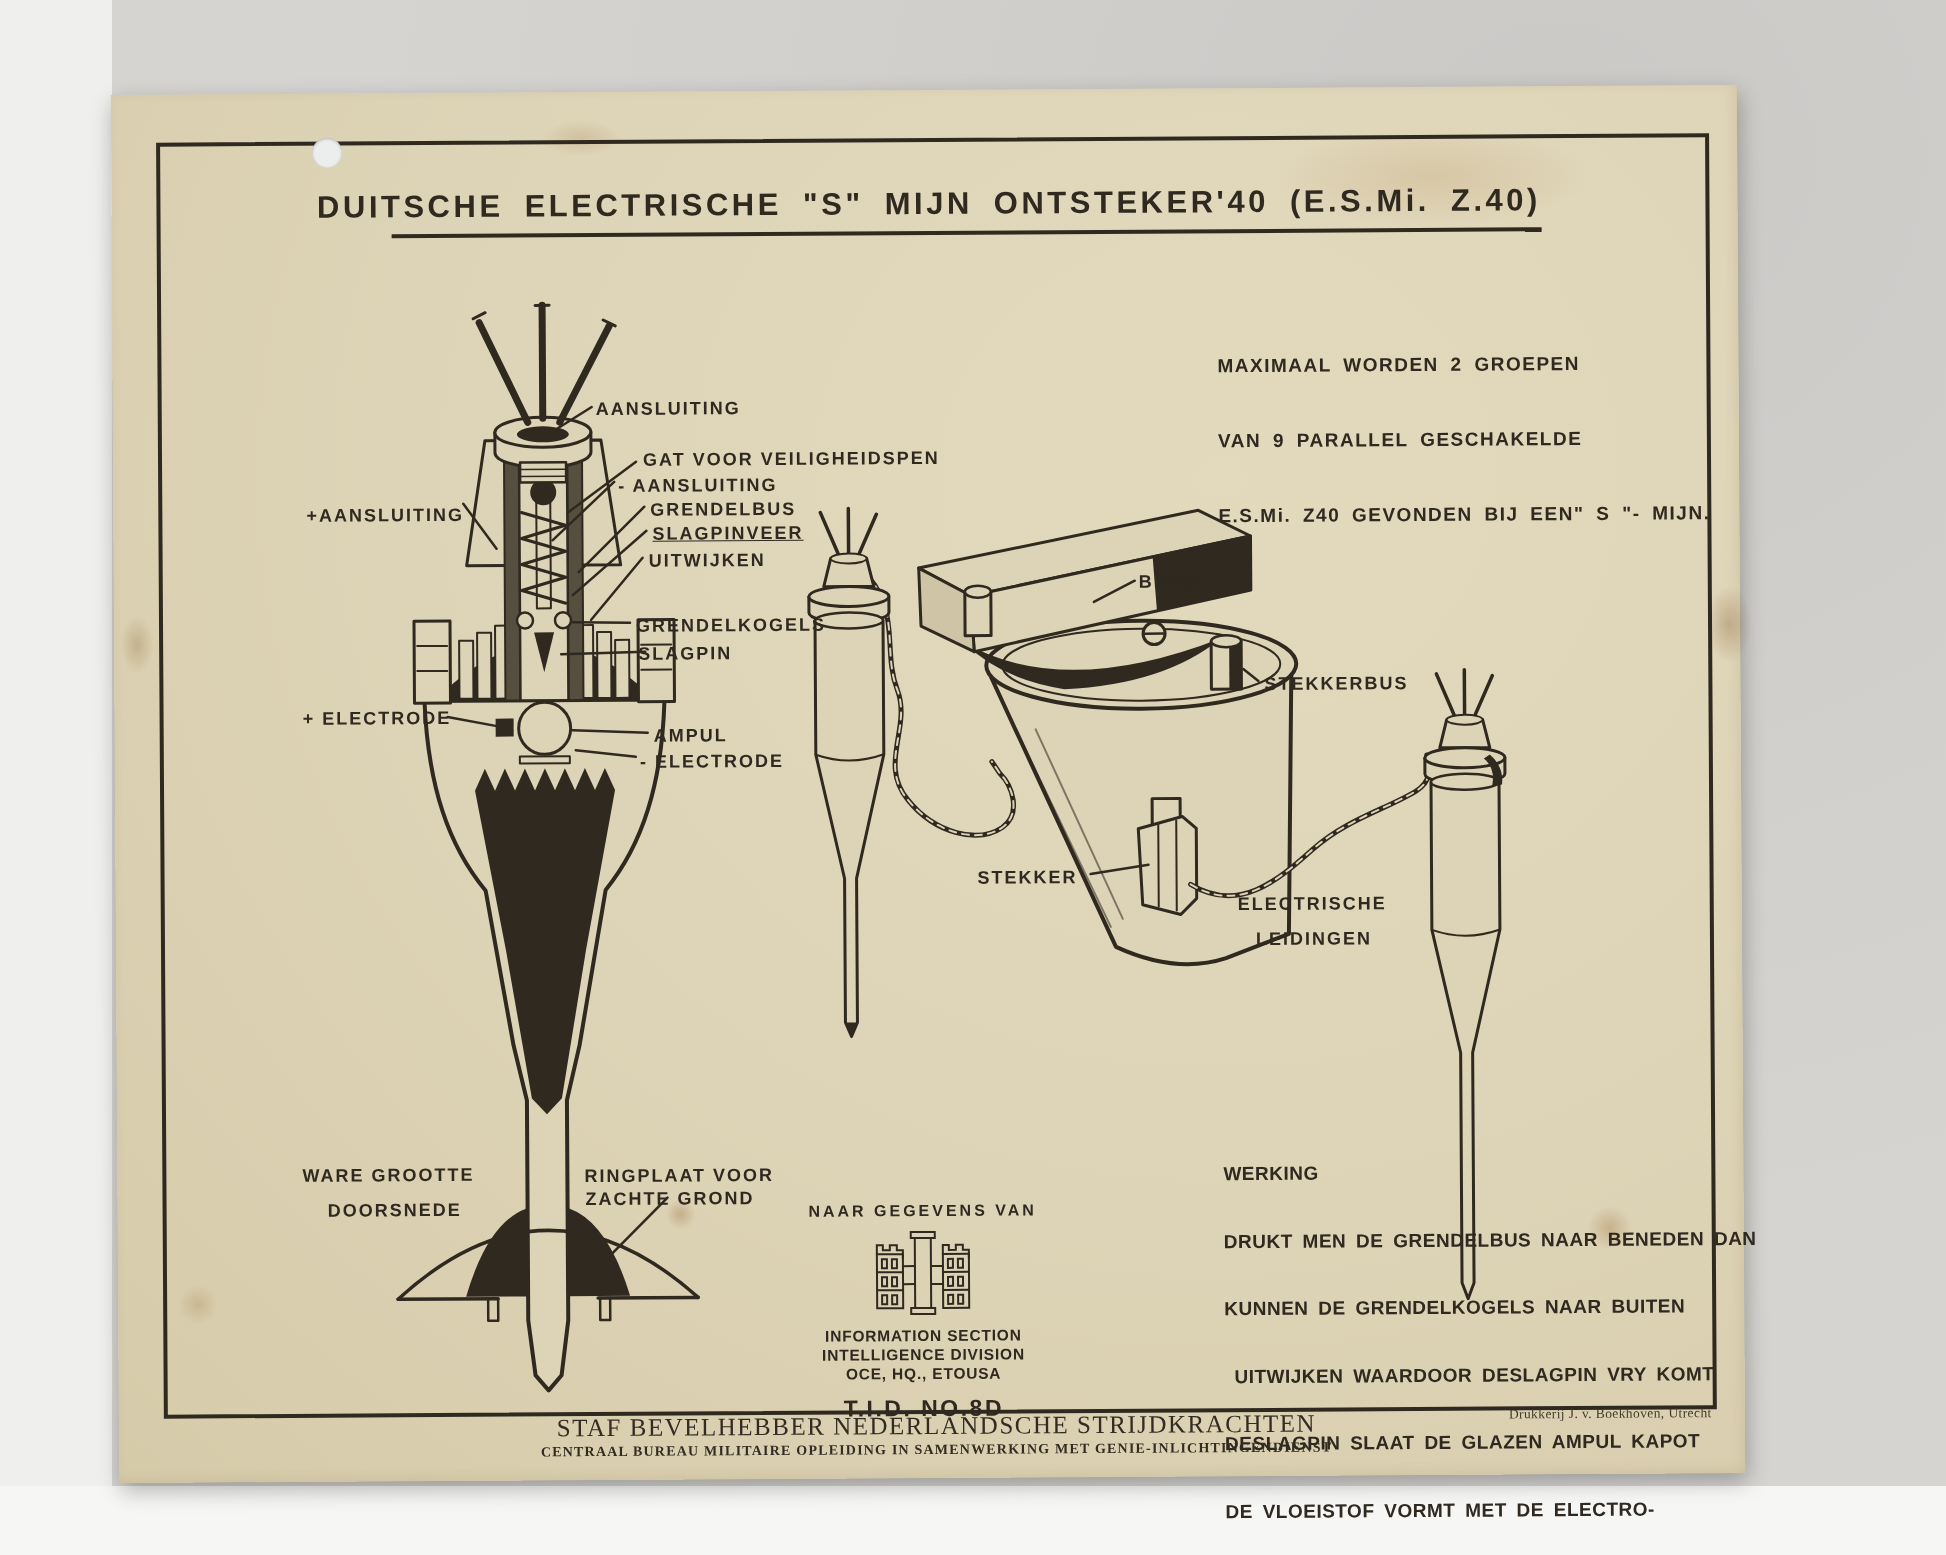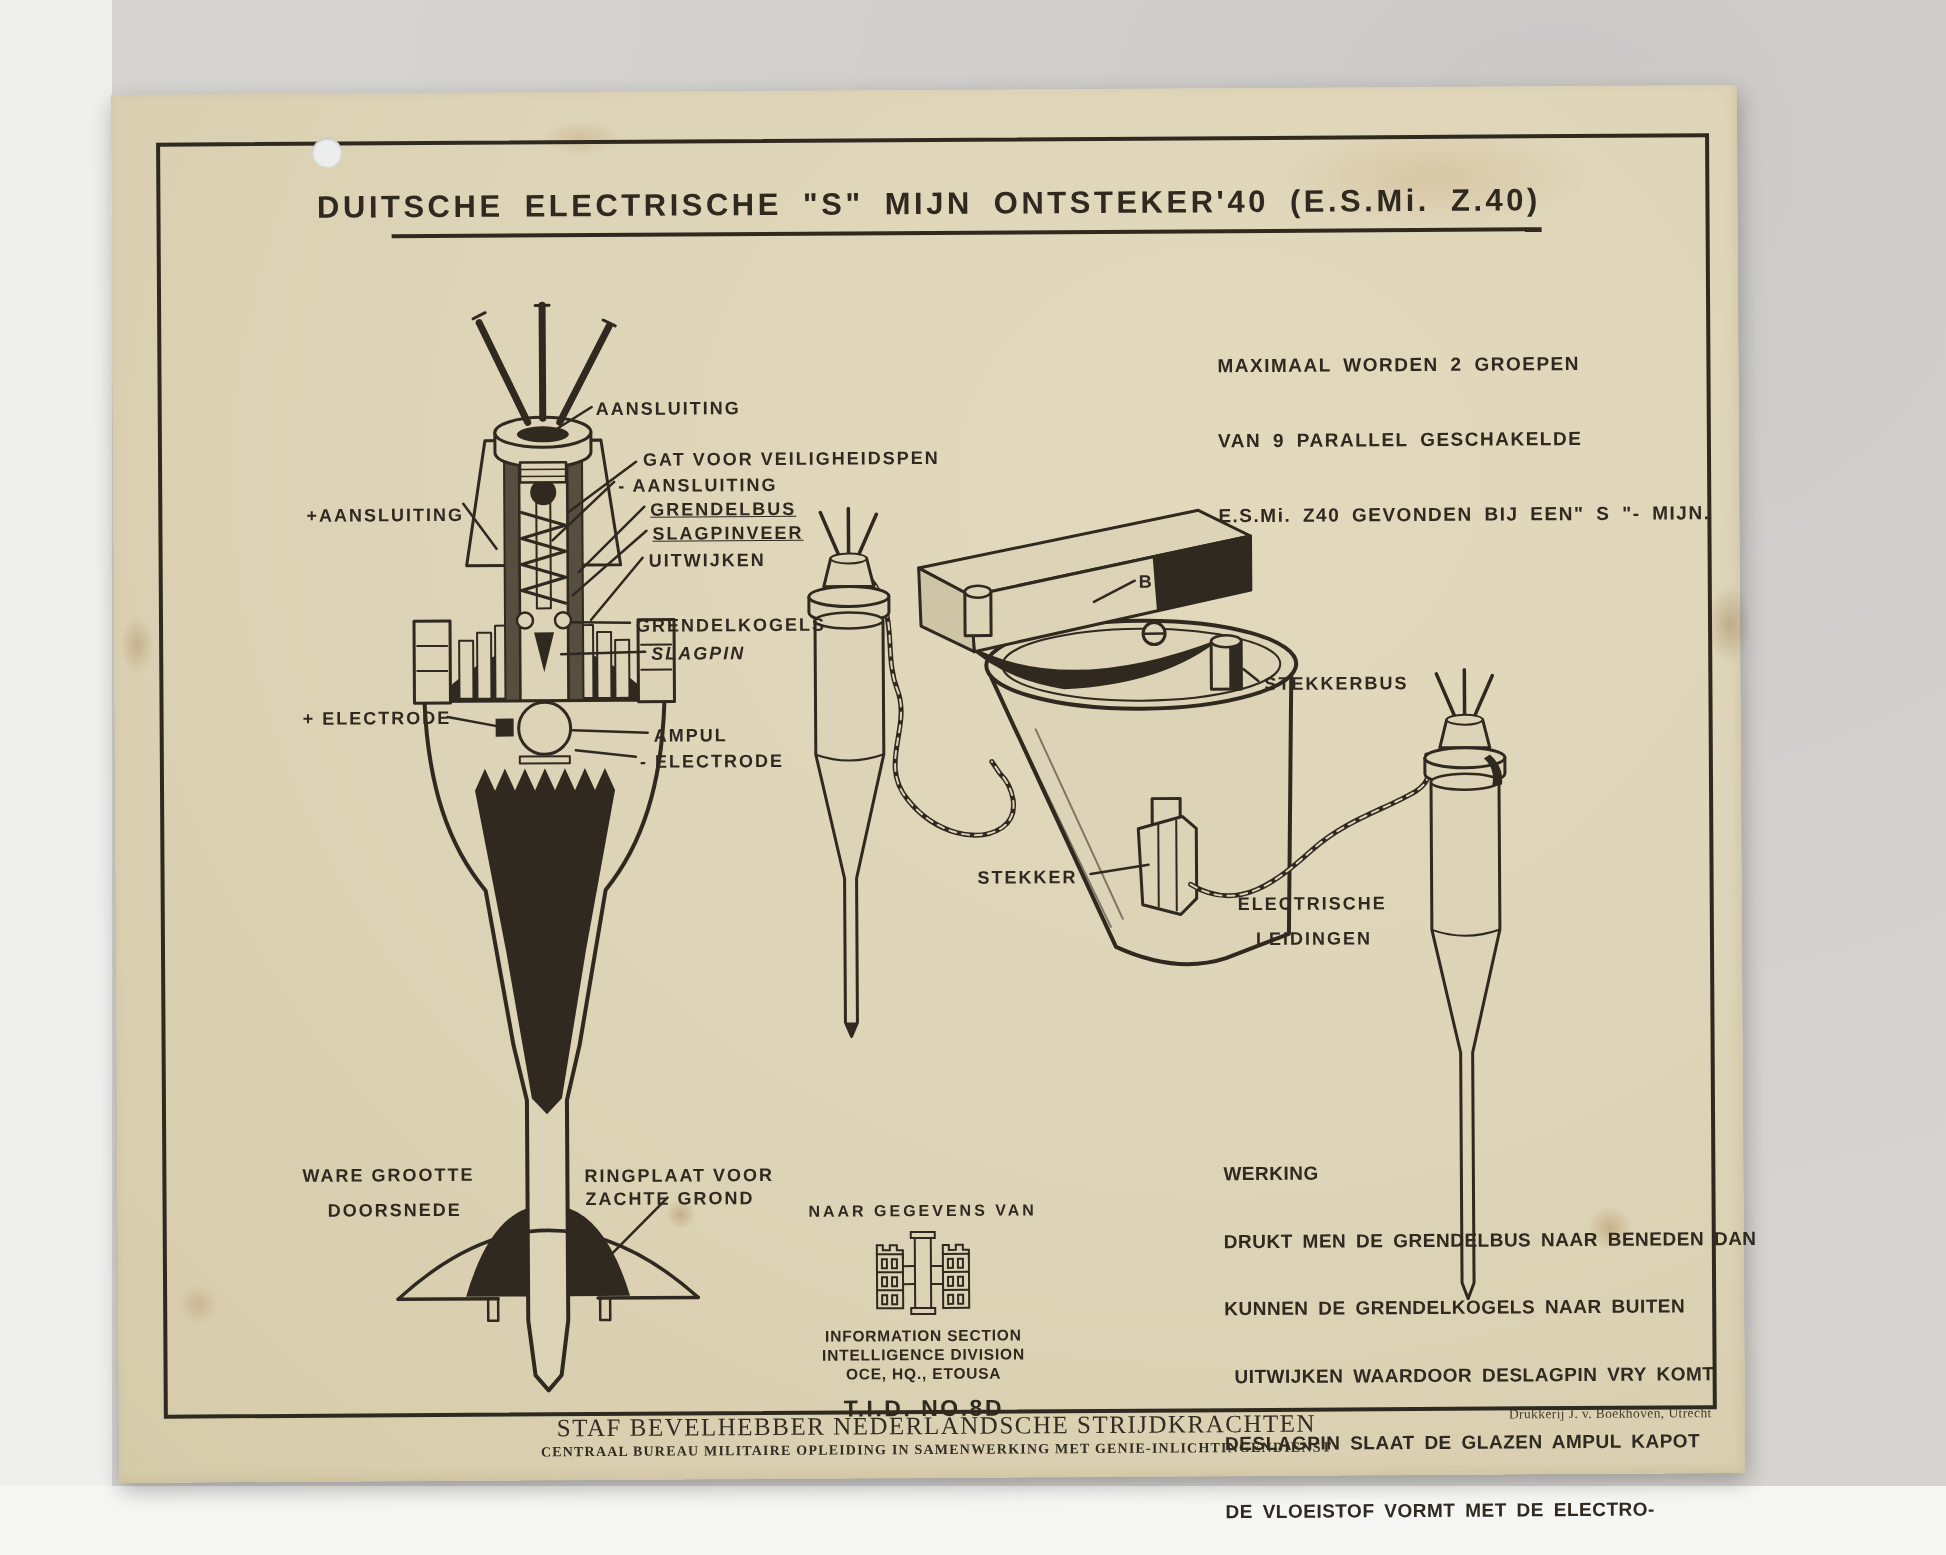--- a/index.html
+++ b/index.html
@@ -225,26 +225,26 @@
         <path d="M976,444 L935,465"></path>
         <path d="M1099,545 L1084,533"></path>
         <path d="M930,737 L988,728"></path>
       </g>
     </g>
   </svg>
 
   <div class="lbl" style="left:483px;top:307px;">AANSLUITING</div>
   <div class="lbl" style="left:530px;top:358px;">GAT VOOR VEILIGHEIDSPEN</div>
   <div class="lbl" style="left:505px;top:384px;">- AANSLUITING</div>
-  <div class="lbl" style="left:537px;top:408px;text-decoration:underline;">GRENDELBUS</div>
+  <div class="lbl" style="left:537px;top:408px;">GRENDELBUS</div>
   <div class="lbl" style="left:539px;top:432px;text-decoration:underline;">SLAGPINVEER</div>
   <div class="lbl" style="left:535px;top:459px;">UITWIJKEN</div>
   <div class="lbl" style="left:193px;top:402px;margin-top:10px;">+AANSLUITING</div>
   <div class="lbl" style="left:522px;top:524px;">GRENDELKOGELS</div>
-  <div class="lbl" style="left:537px;top:552px;font-style:italic;">SLAGPIN</div>
+  <div class="lbl" style="left:524px;top:552px;">SLAGPIN</div>
   <div class="lbl" style="left:188px;top:615px;">+ ELECTRODE</div>
   <div class="lbl" style="left:539px;top:634px;">AMPUL</div>
   <div class="lbl" style="left:525px;top:660px;">- ELECTRODE</div>
   <div class="lbl" style="left:210px;top:1107px;text-align:center;">DOORSNEDE</div>
   <div class="lbl" style="left:185px;top:1072px;">WARE GROOTTE</div>
   <div class="lbl" style="left:467px;top:1074px;">RINGPLAAT VOOR</div>
   <div class="lbl" style="left:468px;top:1097px;">ZACHTE GROND</div>
 
   <div class="lbl" style="left:1025px;top:483px;">BRUG</div>
   <div class="lbl" style="left:1150px;top:586px;">STEKKERBUS</div>

